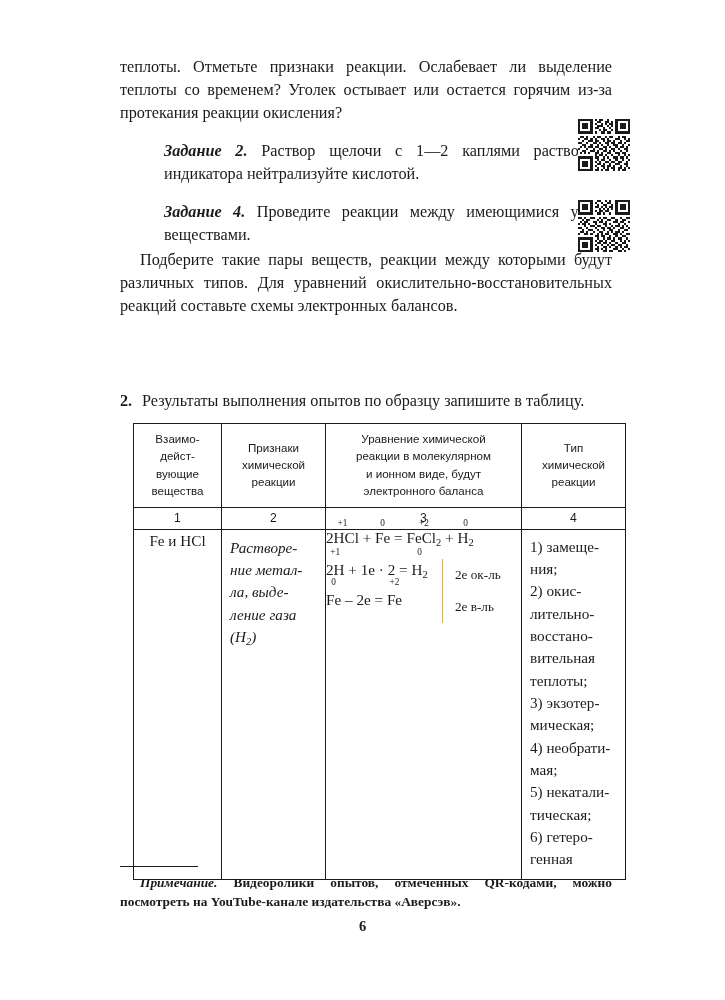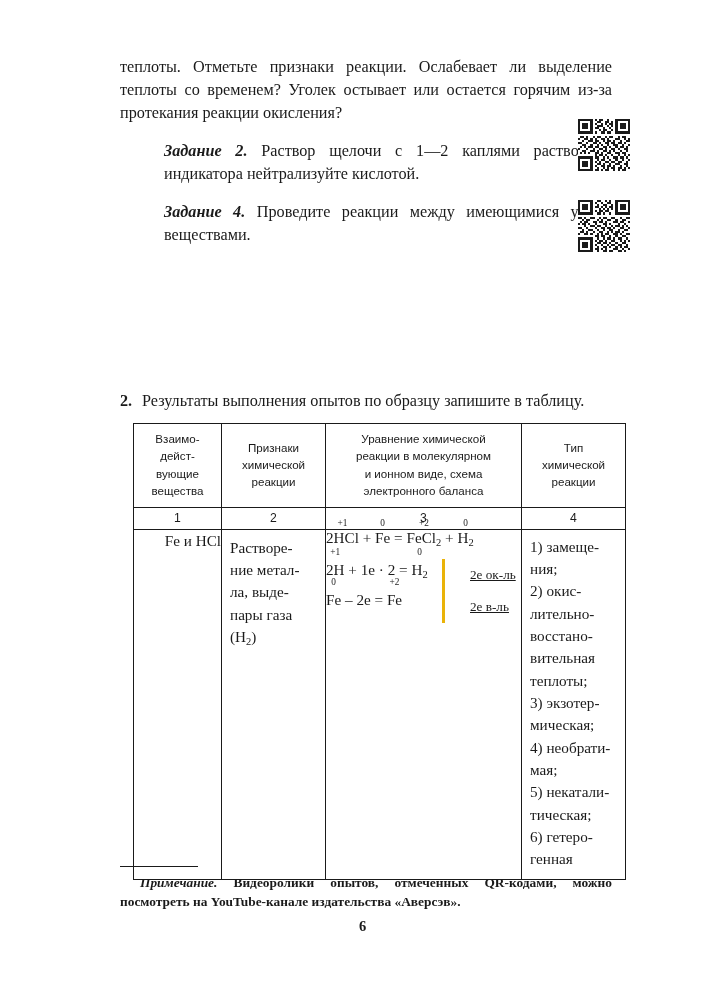--- a/index.html
+++ b/index.html
@@ -109,22 +109,22 @@
   .c1 { width: 88px; }
   .c2 { width: 104px; }
   .c3 { width: 196px; }
   .c4 { width: 104px; }
 
   td.cell {
     font-size: 15.2px;
     line-height: 1.47;
     padding: 7px 6px 8px 7px;
   }
-  td.cell.c1b { text-align: right; }
-  td.cell.c2b { text-align: justify; padding: 7px 7px 8px 8px; }
+  td.cell.c1b { text-align: center; }
+  td.cell.c2b { text-align: justify; padding: 7px 7px 8px 8px; font-style: italic; }
   td.cell.c4b { text-align: left; padding: 6px 4px 8px 8px; }
   .c2b .ln { display: block; }
   .c4b .ln { display: block; }
 
   
   .eqcell { padding: 6px 4px 8px 6px; font-size: 15.4px; }
   .eqline {
     white-space: nowrap;
     line-height: 1.0;
     margin-bottom: 7px;
@@ -151,28 +151,27 @@
   }
   .halfblock {
     display: flex;
     align-items: stretch;
   }
   .hb-left {
     width: 116px;
     flex: 0 0 116px;
   }
   .hb-bar {
-    border-left: 3px solid #eab308;
+    border-left: 1px solid #eab308;
     margin: 0 0 0 0;
-    padding-left: 25px;
+    padding-left: 12px;
     flex: 1 1 auto;
     font-size: 13.2px;
     display: flex;
     align-items: center;
-    text-decoration: underline;
   }
   .eqrow1 { height: 30px; }
   .eqrow2 { height: 34px; }
 
   
   .footnote {
     position: absolute;
     left: 120px;
     top: 866px;
     width: 492px;
@@ -209,20 +208,21 @@
 
   <div class="content">
 
     <p class="para lead">теплоты. Отметьте признаки реакции. Ослабевает ли выделение теплоты со временем? Уголек остывает или остается горячим из-за протекания реакции окисления?</p>
 
     <p class="para gap-task narrow"><span class="task-label">Задание 2.</span> <span>Раствор щелочи с 1—2 каплями раствора индикатора нейтрализуйте кислотой.</span></p>
 
 
     <p class="para gap-task"><span class="task-label">Задание 4.</span> <span>Проведите реакции между имеющимися у вас веществами.</span></p>
 
+    <p class="para gap-small" style="text-indent:20px">Подберите такие пары веществ, реакции между которыми будут различных типов. Для уравнений окислительно-восстановительных реакций составьте схемы электронных балансов.</p>
 
   </div>
 
   <svg class="qr" id="qr-1" viewBox="0 0 25 25" shape-rendering="crispEdges">
     <rect width="25" height="25" fill="#ffffff"></rect>
     <g fill="#1a1a1a">
       <rect x="0" y="0" width="7" height="1"></rect>
         <rect x="0" y="6" width="7" height="1"></rect>
       <rect x="0" y="0" width="1" height="7"></rect>
         <rect x="6" y="0" width="1" height="7"></rect>
@@ -568,21 +568,21 @@
             <span>вещества</span>
           </th>
           <th>
             <span>Признаки</span><br>
             <span>химической</span><br>
             <span>реакции</span>
           </th>
           <th>
             <span>Уравнение химической</span><br>
             <span>реакции в молекулярном</span><br>
-            <span>и ионном виде, схема</span><br>
+            <span>и ионном виде, будут</span><br>
             <span>электронного баланса</span>
           </th>
           <th>
             <span>Тип</span><br>
             <span>химической</span><br>
             <span>реакции</span>
           </th>
         </tr>
         <tr>
           <td class="colnum">1</td>
@@ -593,21 +593,21 @@
       </thead>
       <tbody>
         <tr>
 
           <td class="cell c1b">Fe и HCl</td>
 
           <td class="cell c2b">
             <span class="ln">Растворе-</span>
             <span class="ln">ние метал-</span>
             <span class="ln">ла,  выде-</span>
-            <span class="ln">пары газа</span>
+            <span class="ln">ление газа</span>
             <span class="ln"><span>(H</span><sub class="sb">2</sub><span>)</span></span>
           </td>
 
           <td class="cell eqcell">
 
             <div class="eqline" style="margin-bottom:11px">
               <span class="ox"><span class="oxn">+1</span>2HCl</span>
               <span> + </span>
               <span class="ox"><span class="oxn">0</span>Fe</span>
               <span> = </span>

